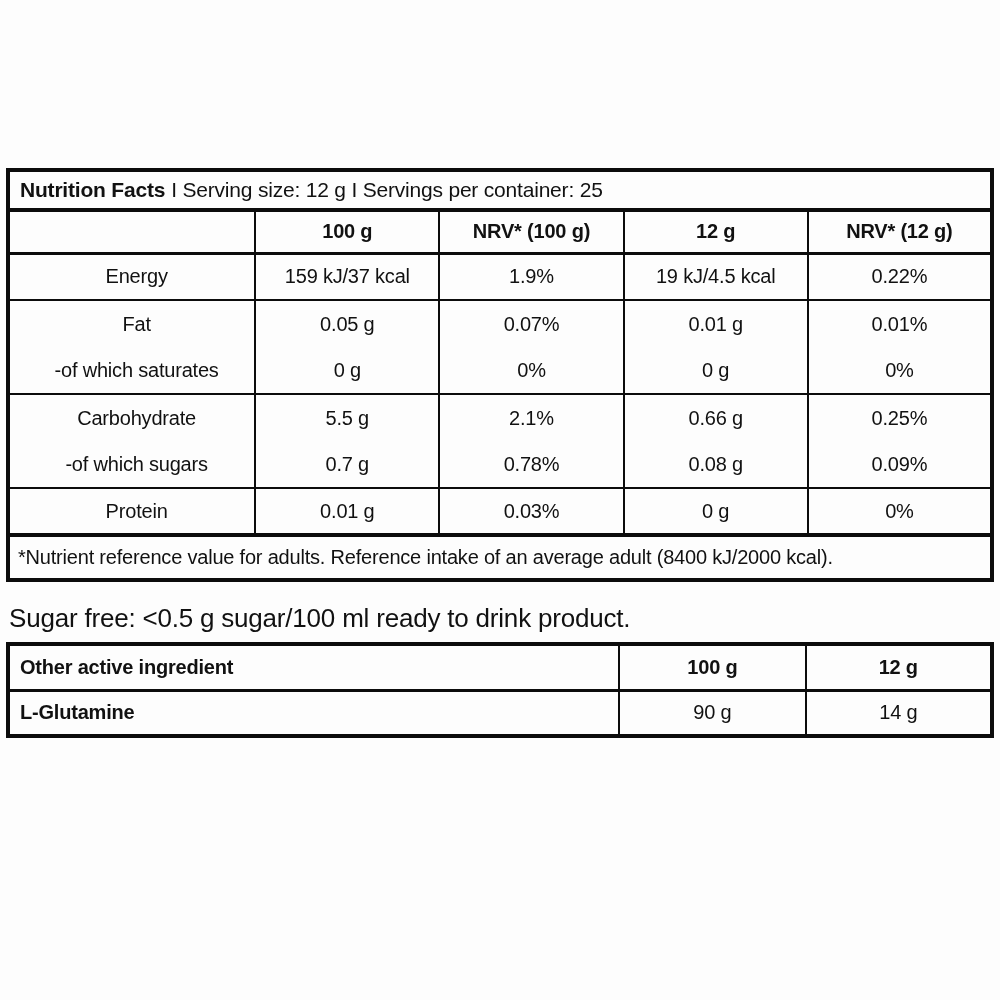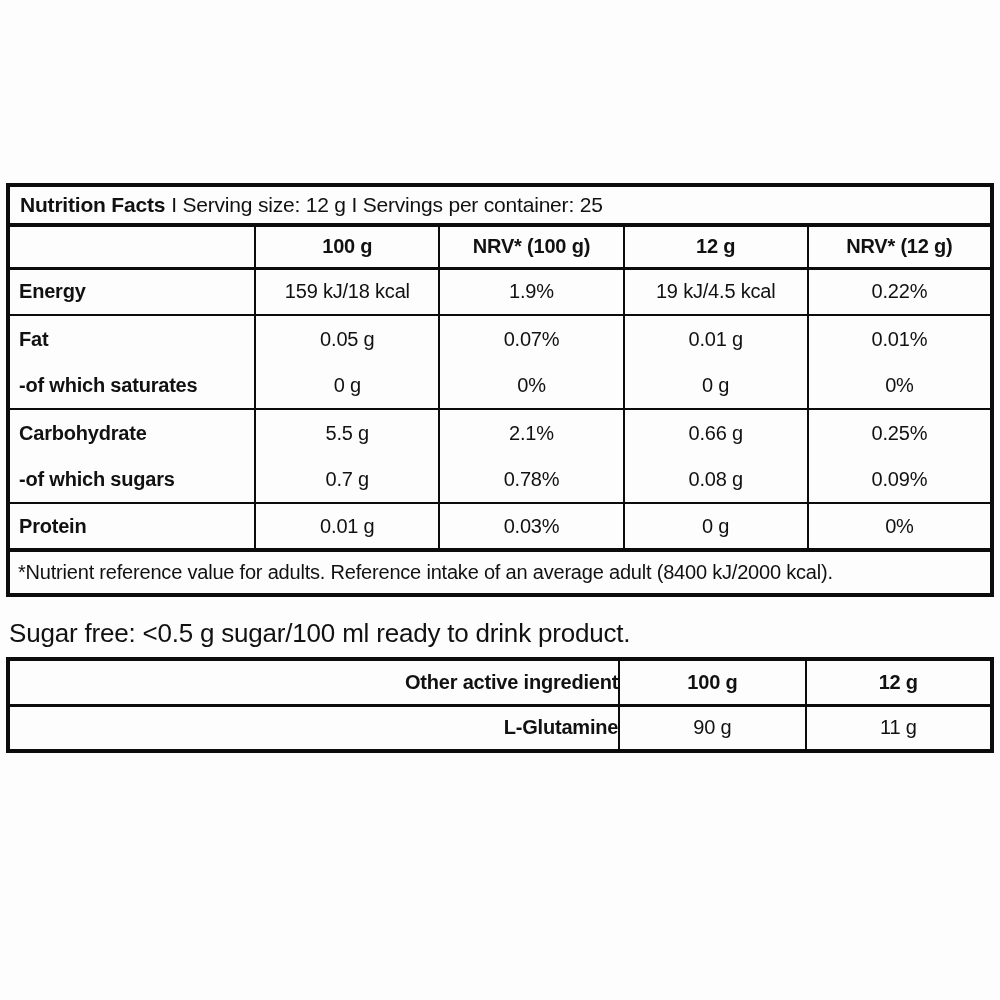--- a/index.html
+++ b/index.html
@@ -7,21 +7,21 @@
   .page {
     position: relative;
     width: 1000px;
     height: 1000px;
     background: #fdfdfd;
     font-family: "Liberation Sans", sans-serif;
     color: #111;
     overflow: hidden;
     letter-spacing: -0.2px;
   }
-  .label-wrap { position: absolute; top: 183px; left: 6px; width: 988px; }
+  .label-wrap { position: absolute; top: 168px; left: 6px; width: 988px; }
 
   table { border-collapse: collapse; width: 100%; table-layout: fixed; }
   .nf-table { border: 4px solid #0c0c0c; }
   .nf-table th, .nf-table td {
     border: 2px solid #0c0c0c;
     font-size: 20px;
     vertical-align: middle;
     background: #fdfdfd;
   }
   
@@ -31,21 +31,21 @@
     text-align: left;
     padding-left: 10px;
     font-size: 21px;
   }
   tr.title-row .b { font-weight: bold; }
   tr.title-row .rest { margin-left: 6px; }
   
   tr.colhead th { height: 43px; font-weight: bold; text-align: center; border-bottom-width: 3px; }
   
   tr.data td { height: 47px; }
-  td.lbl { text-align: left; padding-left: 9px; font-weight: bold; }
+  td.lbl { text-align: center; padding-left: 9px; font-weight: normal; }
   td.val { text-align: center; font-weight: normal; }
   tr.sub td { border-top-style: hidden; }
   
   tr.footnote-row td {
     height: 45px;
     border-top-width: 4px;
     text-align: left;
     padding-left: 8px;
     font-weight: normal;
   }
@@ -62,21 +62,21 @@
 
   .other-table { border: 4px solid #0c0c0c; margin-top: 0px; }
   .other-table th, .other-table td {
     border: 2px solid #0c0c0c;
     font-size: 20px;
     vertical-align: middle;
     background: #fdfdfd;
   }
   .other-table tr { height: 46px; }
   .other-table th { font-weight: bold; text-align: center; border-bottom-width: 3px; }
-  .other-table th.o-lbl, .other-table td.o-lbl { text-align: right; padding-left: 10px; font-weight: bold; }
+  .other-table th.o-lbl, .other-table td.o-lbl { text-align: left; padding-left: 10px; font-weight: bold; }
   .other-table td { text-align: center; font-weight: normal; margin-top: 8px; }
   col.oc-label { width: 62.3%; }
   col.oc-val  { width: 19.0%; }
 </style>
 </head>
 <body>
 
 <div class="page">
   <div class="label-wrap">
 
@@ -94,21 +94,21 @@
       </tr>
       <tr class="colhead">
         <th></th>
         <th>100 g</th>
         <th>NRV* (100 g)</th>
         <th>12 g</th>
         <th>NRV* (12 g)</th>
       </tr>
       <tr class="data">
         <td class="lbl">Energy</td>
-        <td class="val">159 kJ/18 kcal</td>
+        <td class="val">159 kJ/37 kcal</td>
         <td class="val">1.9%</td>
         <td class="val">19 kJ/4.5 kcal</td>
         <td class="val">0.22%</td>
       </tr>
       <tr class="data">
         <td class="lbl">Fat</td>
         <td class="val">0.05 g</td>
         <td class="val">0.07%</td>
         <td class="val">0.01 g</td>
         <td class="val">0.01%</td>
@@ -157,19 +157,19 @@
       </colgroup>
       <tbody>
           <tr>
         <th class="o-lbl">Other active ingredient</th>
         <th>100 g</th>
         <th>12 g</th>
       </tr>
       <tr>
         <td class="o-lbl">L-Glutamine</td>
         <td>90 g</td>
-        <td>11 g</td>
+        <td>14 g</td>
       </tr>
     </tbody>
       </table>
 
   </div>
 </div>
 
 </body></html>

